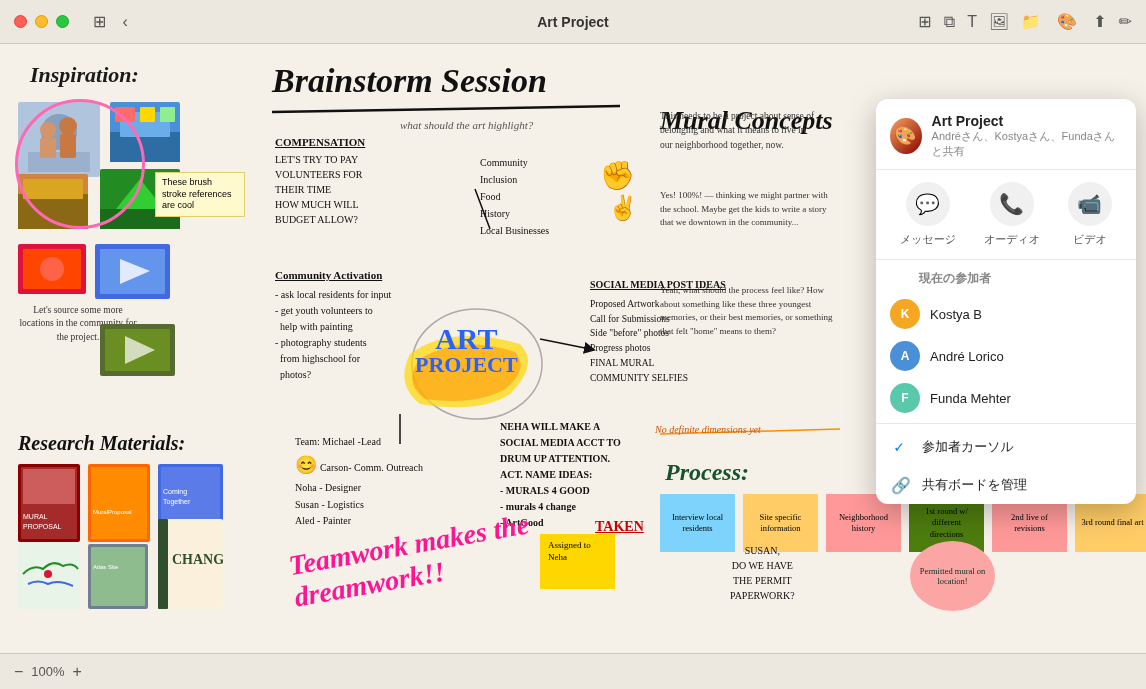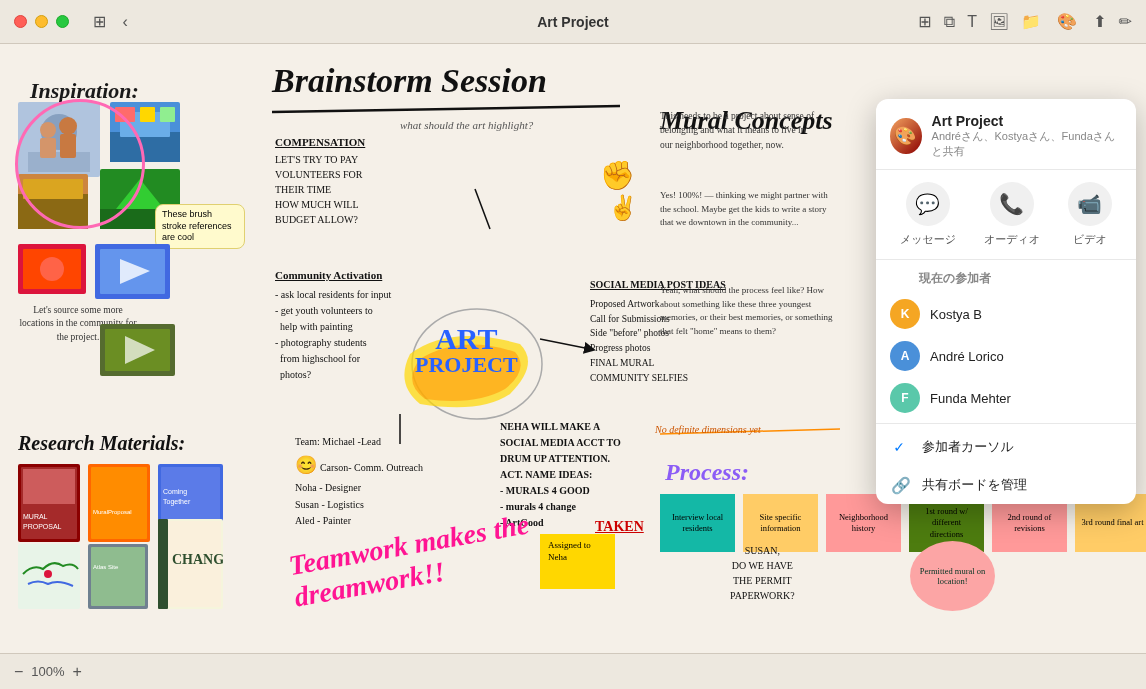--- a/index.html
+++ b/index.html
@@ -115,21 +115,20 @@
     .zoom-label {
       font-size: 13px;
       color: #555;
     }
 
     
     .handwritten {
       position: absolute;
       font-family: 'Comic Sans MS', cursive, fantasy;
       color: #1a1a1a;
-      margin-top: 16px;
     }
 
     
     .inspiration-label {
       top: 18px;
       left: 30px;
       font-size: 22px;
       font-style: italic;
       font-weight: bold;
     }
@@ -425,21 +424,21 @@
   </div>
 
   <div class="photo" style="top:125px;left:100px;width:80px;height:60px;">
     <svg width="80" height="60">
       <rect width="80" height="60" fill="#228b22" rx="2"></rect>
       <polygon points="0,60 40,10 80,60" fill="#32cd32"></polygon>
       <rect x="0" y="40" width="80" height="20" fill="#1a6b1a"></rect>
     </svg>
   </div>
 
-  <div class="small-sticky" style="top:160px;left:155px;border-radius:8px;">
+  <div class="small-sticky" style="top:128px;left:155px;">
     <span>These brush stroke references are cool</span>
   </div>
 
   <div class="photo" style="top:200px;left:18px;width:68px;height:50px;">
     <svg width="68" height="50">
       <rect width="68" height="50" fill="#dc143c" rx="2"></rect>
       <rect x="5" y="5" width="58" height="40" fill="#ff4500" rx="1"></rect>
       <circle cx="34" cy="25" r="12" fill="#ff6347"></circle>
     </svg>
   </div>
@@ -468,20 +467,23 @@
 
   <div style="position:absolute;top:18px;left:272px;font-family:'Comic Sans MS',cursive;font-size:34px;font-style:italic;font-weight:bold;color:#111;">Brainstorm Session</div>
 
   <div style="position:absolute;top:75px;left:400px;font-family:'Comic Sans MS',cursive;font-size:11px;color:#555;font-style:italic;">what should the art highlight?</div>
 
   <div style="position:absolute;top:90px;left:275px;font-family:'Comic Sans MS',cursive;font-size:11px;color:#111;line-height:1.5;text-decoration:underline;font-weight:bold;">COMPENSATION</div>
   <div style="position:absolute;top:108px;left:275px;font-family:'Comic Sans MS',cursive;font-size:10px;color:#111;line-height:1.5;">
     LET'S TRY TO PAY<br>VOLUNTEERS FOR<br>THEIR TIME<br>HOW MUCH WILL<br>BUDGET ALLOW?
   </div>
 
+  <div style="position:absolute;top:110px;left:480px;font-family:'Comic Sans MS',cursive;font-size:10px;color:#111;line-height:1.7;">
+    Community<br>Inclusion<br>Food<br>History<br>Local Businesses
+  </div>
 
   <div style="position:absolute;top:115px;left:600px;font-size:28px;">✊</div>
   <div style="position:absolute;top:150px;left:608px;font-size:24px;">✌️</div>
 
   <div style="position:absolute;top:225px;left:275px;font-family:'Comic Sans MS',cursive;font-size:11px;color:#111;font-weight:bold;text-decoration:underline;">Community Activation</div>
   <div style="position:absolute;top:243px;left:275px;font-family:'Comic Sans MS',cursive;font-size:10px;color:#111;line-height:1.6;max-width:170px;">
     - ask local residents for input<br>
     - get youth volunteers to<br>
     &nbsp;&nbsp;help with painting<br>
     - photography students<br>
@@ -549,27 +551,27 @@
   <div style="position:absolute;top:145px;left:660px;font-family:'Comic Sans MS',cursive;font-size:9px;color:#333;max-width:175px;line-height:1.5;">
     Yes! 100%! — thinking we might partner with the school. Maybe get the kids to write a story that we downtown in the community...
   </div>
 
   <div style="position:absolute;top:240px;left:660px;font-family:'Comic Sans MS',cursive;font-size:9px;color:#333;max-width:175px;line-height:1.5;">
     Yeah, what should the process feel like? How about something like these three youngest memories, or their best memories, or something that felt "home" means to them?
   </div>
 
   <div style="position:absolute;top:380px;left:655px;font-family:'Comic Sans MS',cursive;font-size:10px;color:#cc5500;font-style:italic;">No definite dimensions yet</div>
 
-  <div style="position:absolute;top:415px;left:665px;font-family:'Comic Sans MS',cursive;font-size:24px;font-style:italic;font-weight:bold;color:#8b5cf6;">Process:</div>
-
-  <div class="process-note" style="top:450px;left:660px;background:#14b8a6;">Interview local residents</div>
+  <div style="position:absolute;top:415px;left:665px;font-family:'Comic Sans MS',cursive;font-size:24px;font-style:italic;font-weight:bold;color:#14532d;">Process:</div>
+
+  <div class="process-note" style="top:450px;left:660px;background:#7dd3fc;">Interview local residents</div>
   <div class="process-note" style="top:450px;left:743px;background:#ffcc66;">Site specific information</div>
   <div class="process-note" style="top:450px;left:826px;background:#ff9999;">Neighborhood history</div>
   <div class="process-note" style="top:450px;left:909px;background:#4d7c0f;">1st round w/ different directions</div>
-  <div class="process-note" style="top:450px;left:992px;background:#ff9999;">2nd round of revisions</div>
+  <div class="process-note" style="top:450px;left:992px;background:#ff9999;">2nd live of revisions</div>
   <div class="process-note" style="top:450px;left:1075px;background:#ffcc66;">3rd round final art</div>
 
   <div style="position:absolute;top:433px;left:909px;font-family:'Comic Sans MS',cursive;font-size:9px;color:#555;text-align:center;width:75px;">Sketches</div>
 
   <div style="position:absolute;bottom:50px;left:730px;font-family:'Comic Sans MS',cursive;font-size:10px;color:#111;text-align:center;line-height:1.5;">
     SUSAN,<br>DO WE HAVE<br>THE PERMIT<br>PAPERWORK?
   </div>
 
   <div style="position:absolute;bottom:42px;left:910px;width:85px;height:70px;background:#fca5a5;border-radius:50%;display:flex;align-items:center;justify-content:center;text-align:center;font-family:'Comic Sans MS',cursive;font-size:8.5px;color:#003322;padding:8px;">
     Permitted mural on location!

